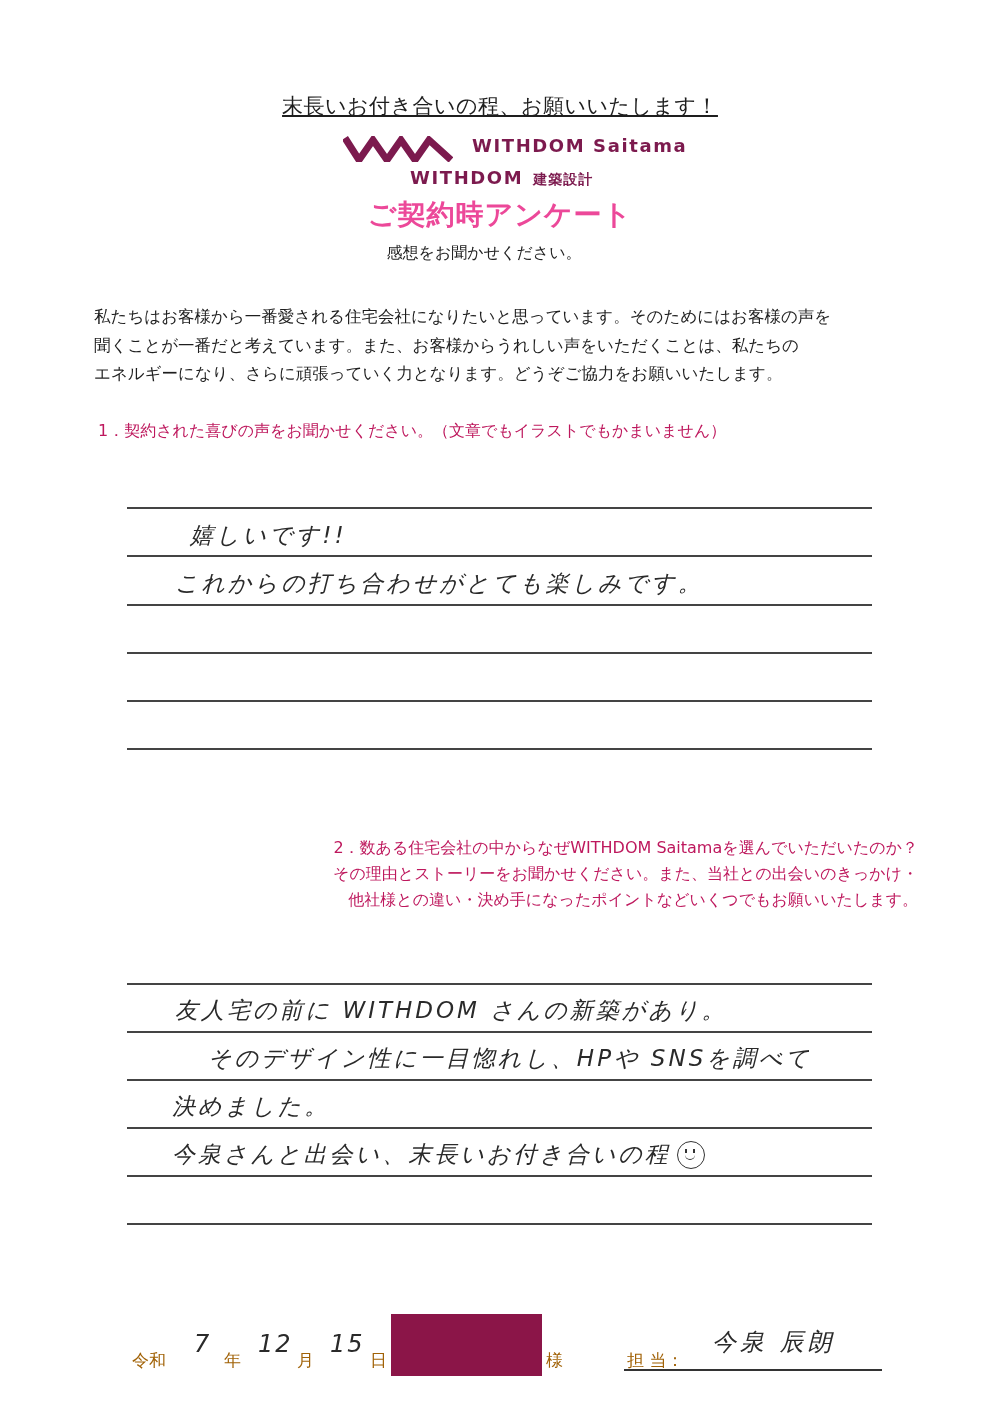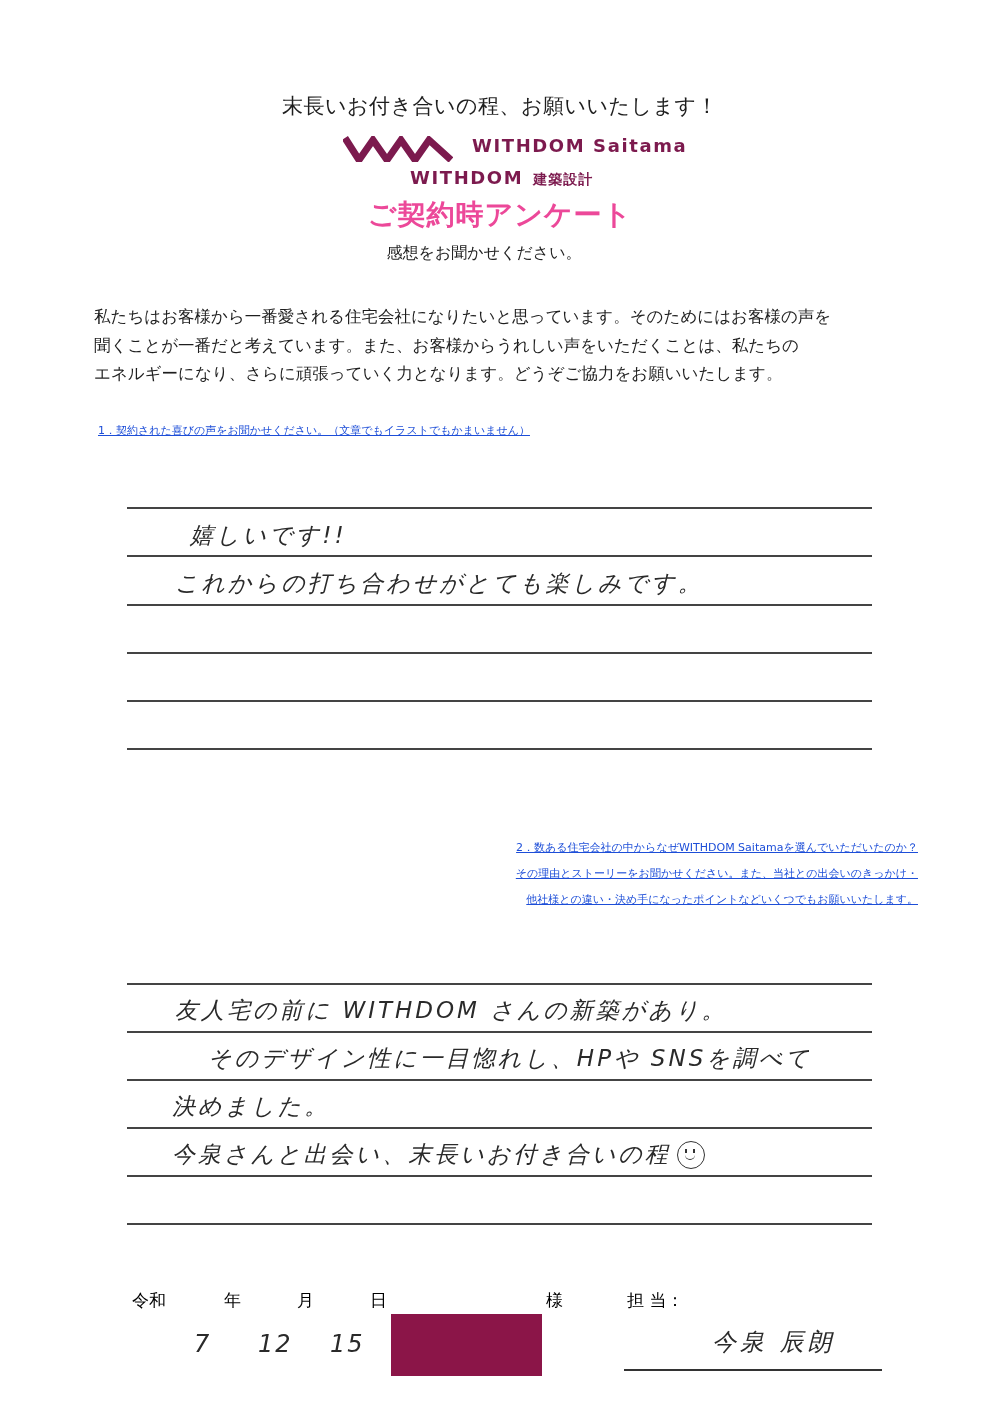--- a/index.html
+++ b/index.html
@@ -1,36 +1,36 @@
 <!DOCTYPE html>
 <html><head>
 <meta charset="utf-8">
 <style>
   html, body { margin: 0; padding: 0; }
   body {
     width: 1000px; height: 1414px; background: #ffffff; position: relative; overflow: hidden;
     font-family: "DejaVu Sans", "Liberation Sans", sans-serif; color: #222;
   }
   .abs { position: absolute; }
-  .header-line1 { left: 0; width: 1000px; top: 92px; text-align: center; font-size: 21px; color: #1e1e1e; letter-spacing: 0.5px; }
+  .header-line1 { left: 0; width: 1000px; top: 92px; text-align: center; font-size: 21px; color: #1e1e1e; letter-spacing: 0.5px; text-decoration: underline; }
   .logo-row { left: 343px; top: 134px; height: 30px; display: flex; align-items: center; }
   .logo-mark { width: 110px; height: 26px; }
   .brand1 { left: 472px; top: 135px; font-family: "DejaVu Sans", sans-serif; font-weight: bold; font-size: 18px; color: #7c1a4e; letter-spacing: 1.6px; }
   .brand2 { left: 410px; top: 167px; font-weight: bold; font-size: 18px; color: #7c1a4e; letter-spacing: 1.6px; }
   .brand2 .jp { font-size: 14px; letter-spacing: 1px; margin-left: 10px; }
   .survey-title { left: 0; width: 1000px; top: 196px; text-align: center; font-size: 28px; font-weight: bold; color: #ec4899; letter-spacing: 1px; }
   .subtitle { left: 0; width: 968px; top: 243px; text-align: center; font-size: 16px; color: #222; }
   .intro { left: 94px; top: 303px; width: 830px; font-size: 16.5px; line-height: 28.5px; color: #1e1e1e; }
-  .q { font-size: 11px; color: #1d4ed8; line-height: 26px; text-decoration: underline; }
+  .q { font-size: 16px; color: #be185d; line-height: 26px; }
   .q1 { left: 98px; top: 418px; }
   .q2 { left: 98px; top: 835px; width: 820px; text-align: right; }
   .q2 .indent { padding-left: 34px; display: block; }
   .rule { left: 127px; width: 745px; height: 2px; background: #444; }
   .hw { font-family: "DejaVu Sans", sans-serif; font-size: 23px; color: #2a2a2a; letter-spacing: 3px; font-style: italic; font-weight: 300; }
-  .footer { top: 1289px; font-size: 17px; color: #000000; }
+  .footer { top: 1349px; font-size: 17px; color: #a16207; }
   .hw-small { font-size: 24px; font-style: italic; color: #2a2a2a; }
   .redact { left: 391px; top: 1314px; width: 151px; height: 62px; background: #8b1548; }
   .underline { left: 624px; top: 1369px; width: 258px; height: 2px; background: #333; }
   .smiley { display: inline-block; width: 26px; height: 26px; border: 1.5px solid #333; border-radius: 50%; position: relative; vertical-align: middle; margin-left: 6px; }
   .smiley::before { content: ""; position: absolute; left: 7px; top: 7px; width: 2px; height: 4px; background: #333; box-shadow: 8px 0 0 #333; }
   .smiley::after { content: ""; position: absolute; left: 7px; top: 11px; width: 10px; height: 6px; border-bottom: 1.5px solid #333; border-radius: 0 0 8px 8px; }
 </style>
 </head>
 <body>
 

